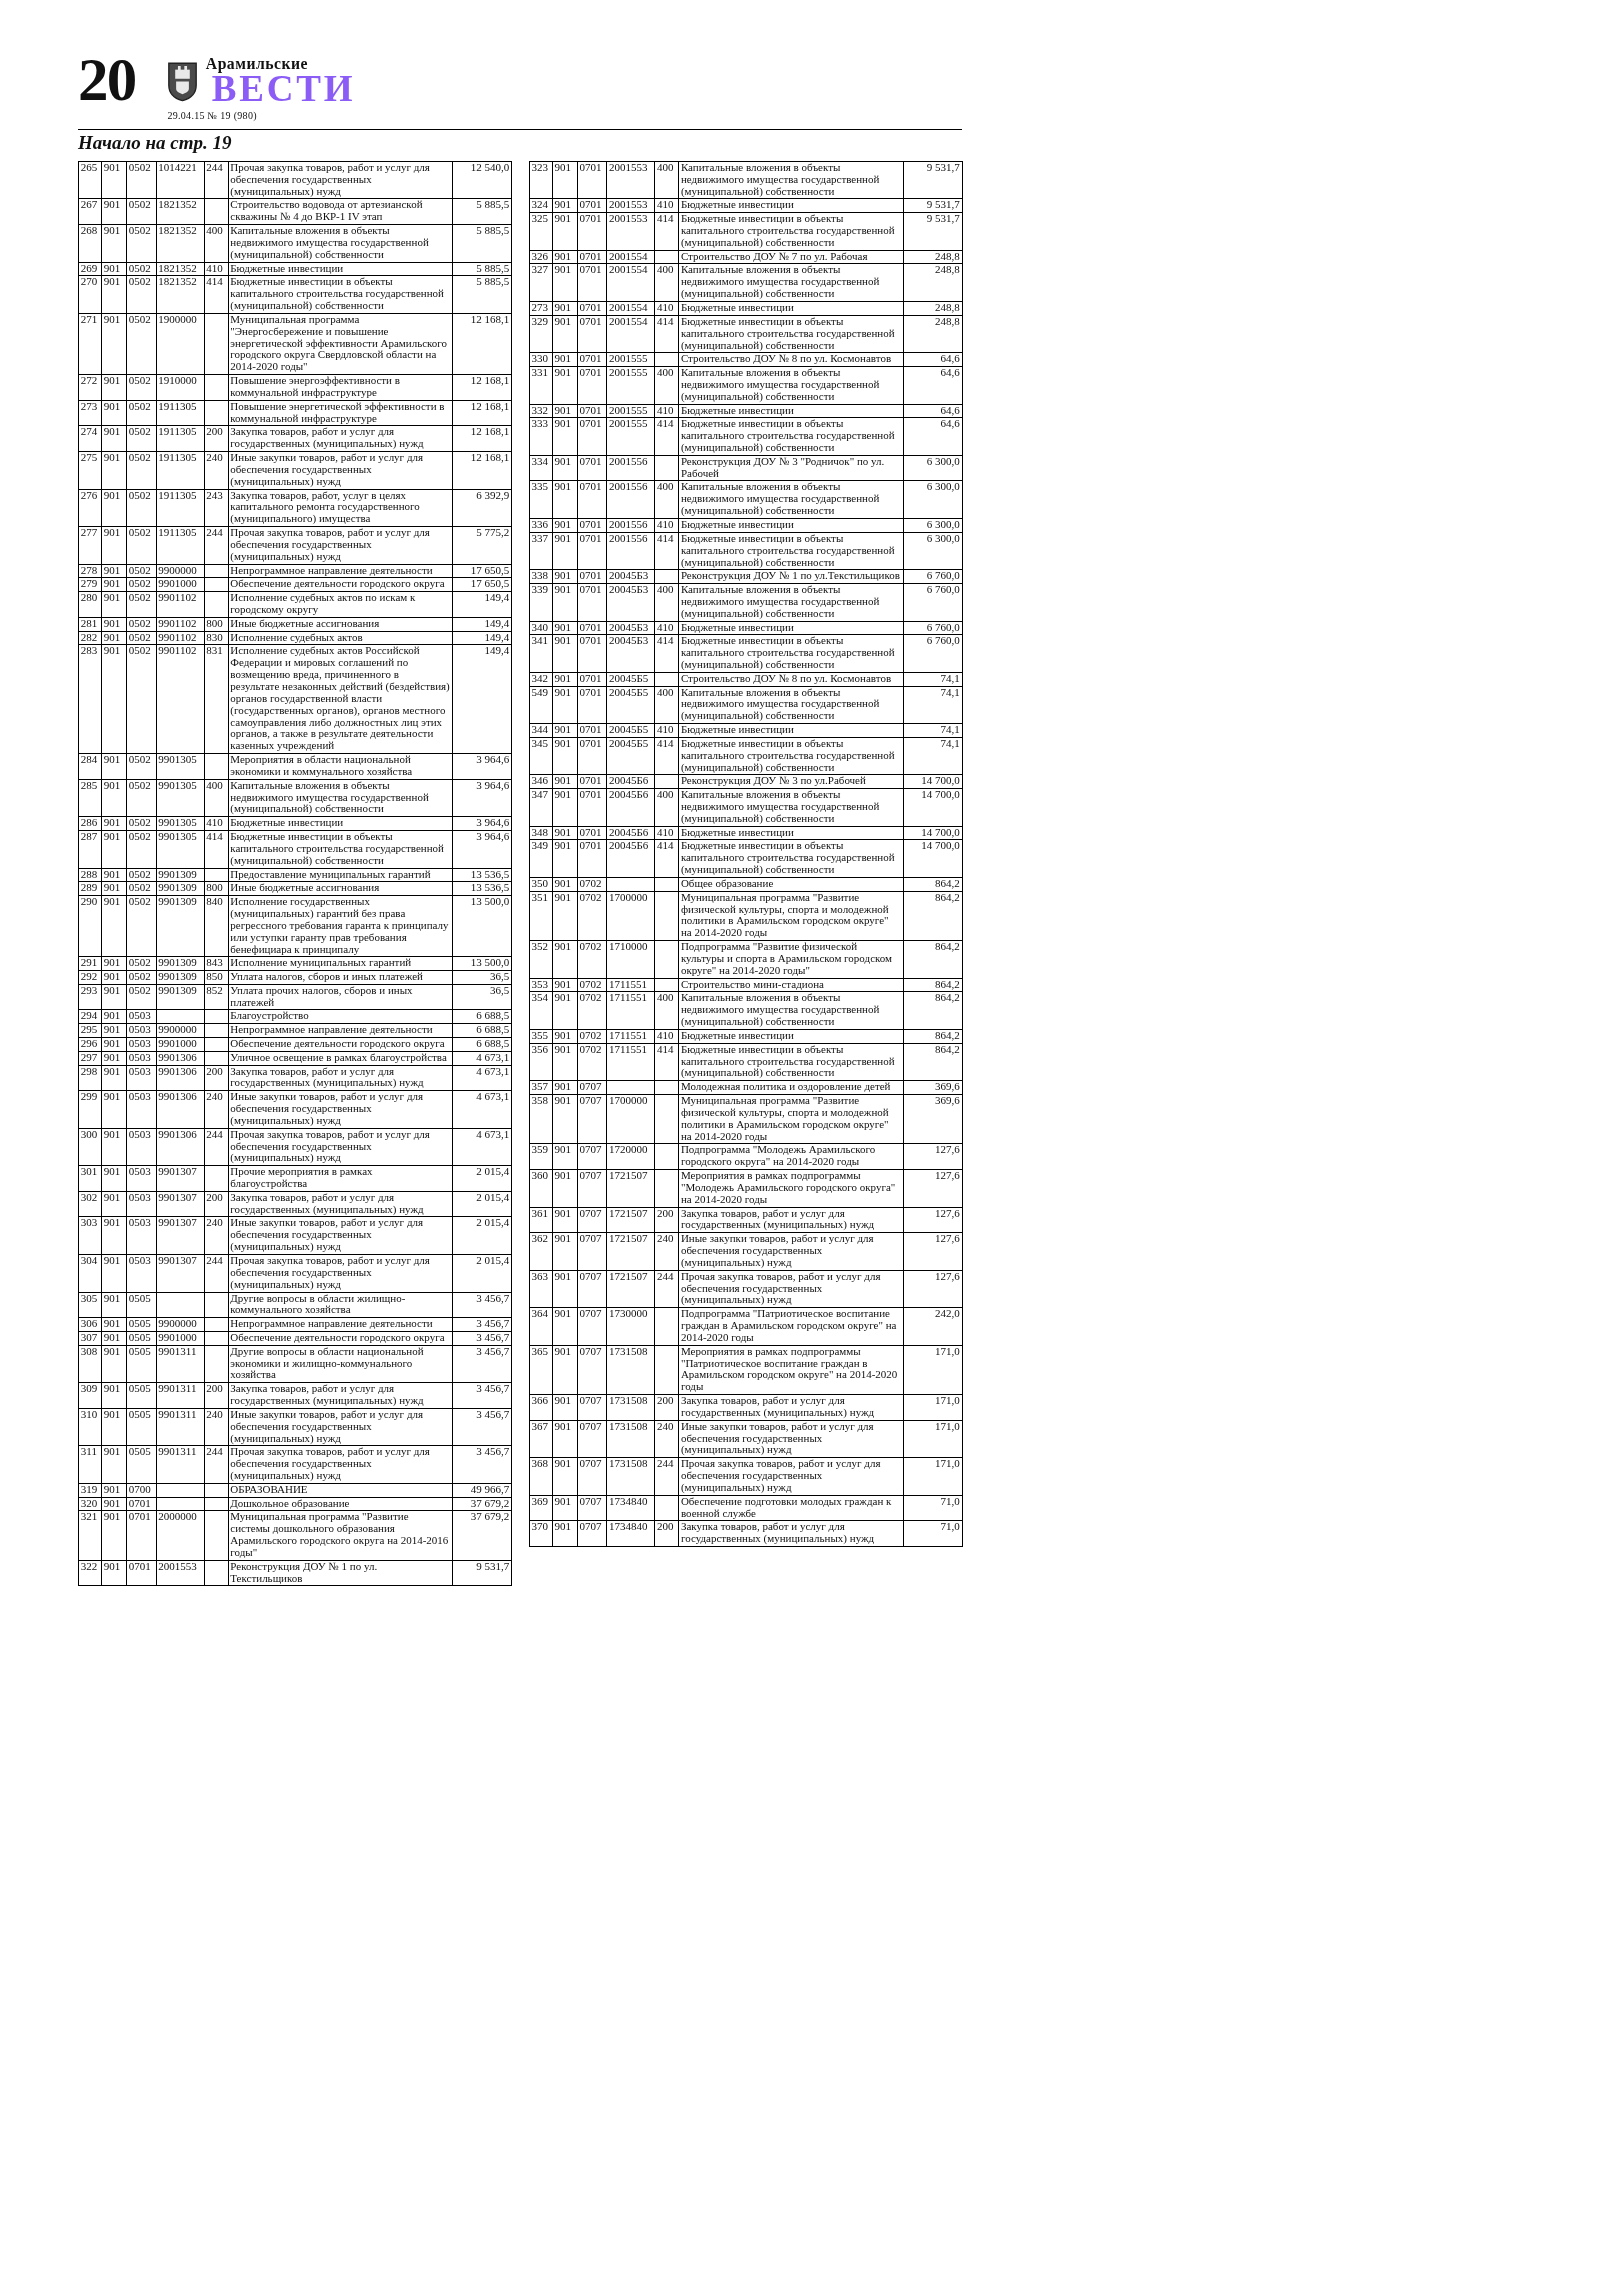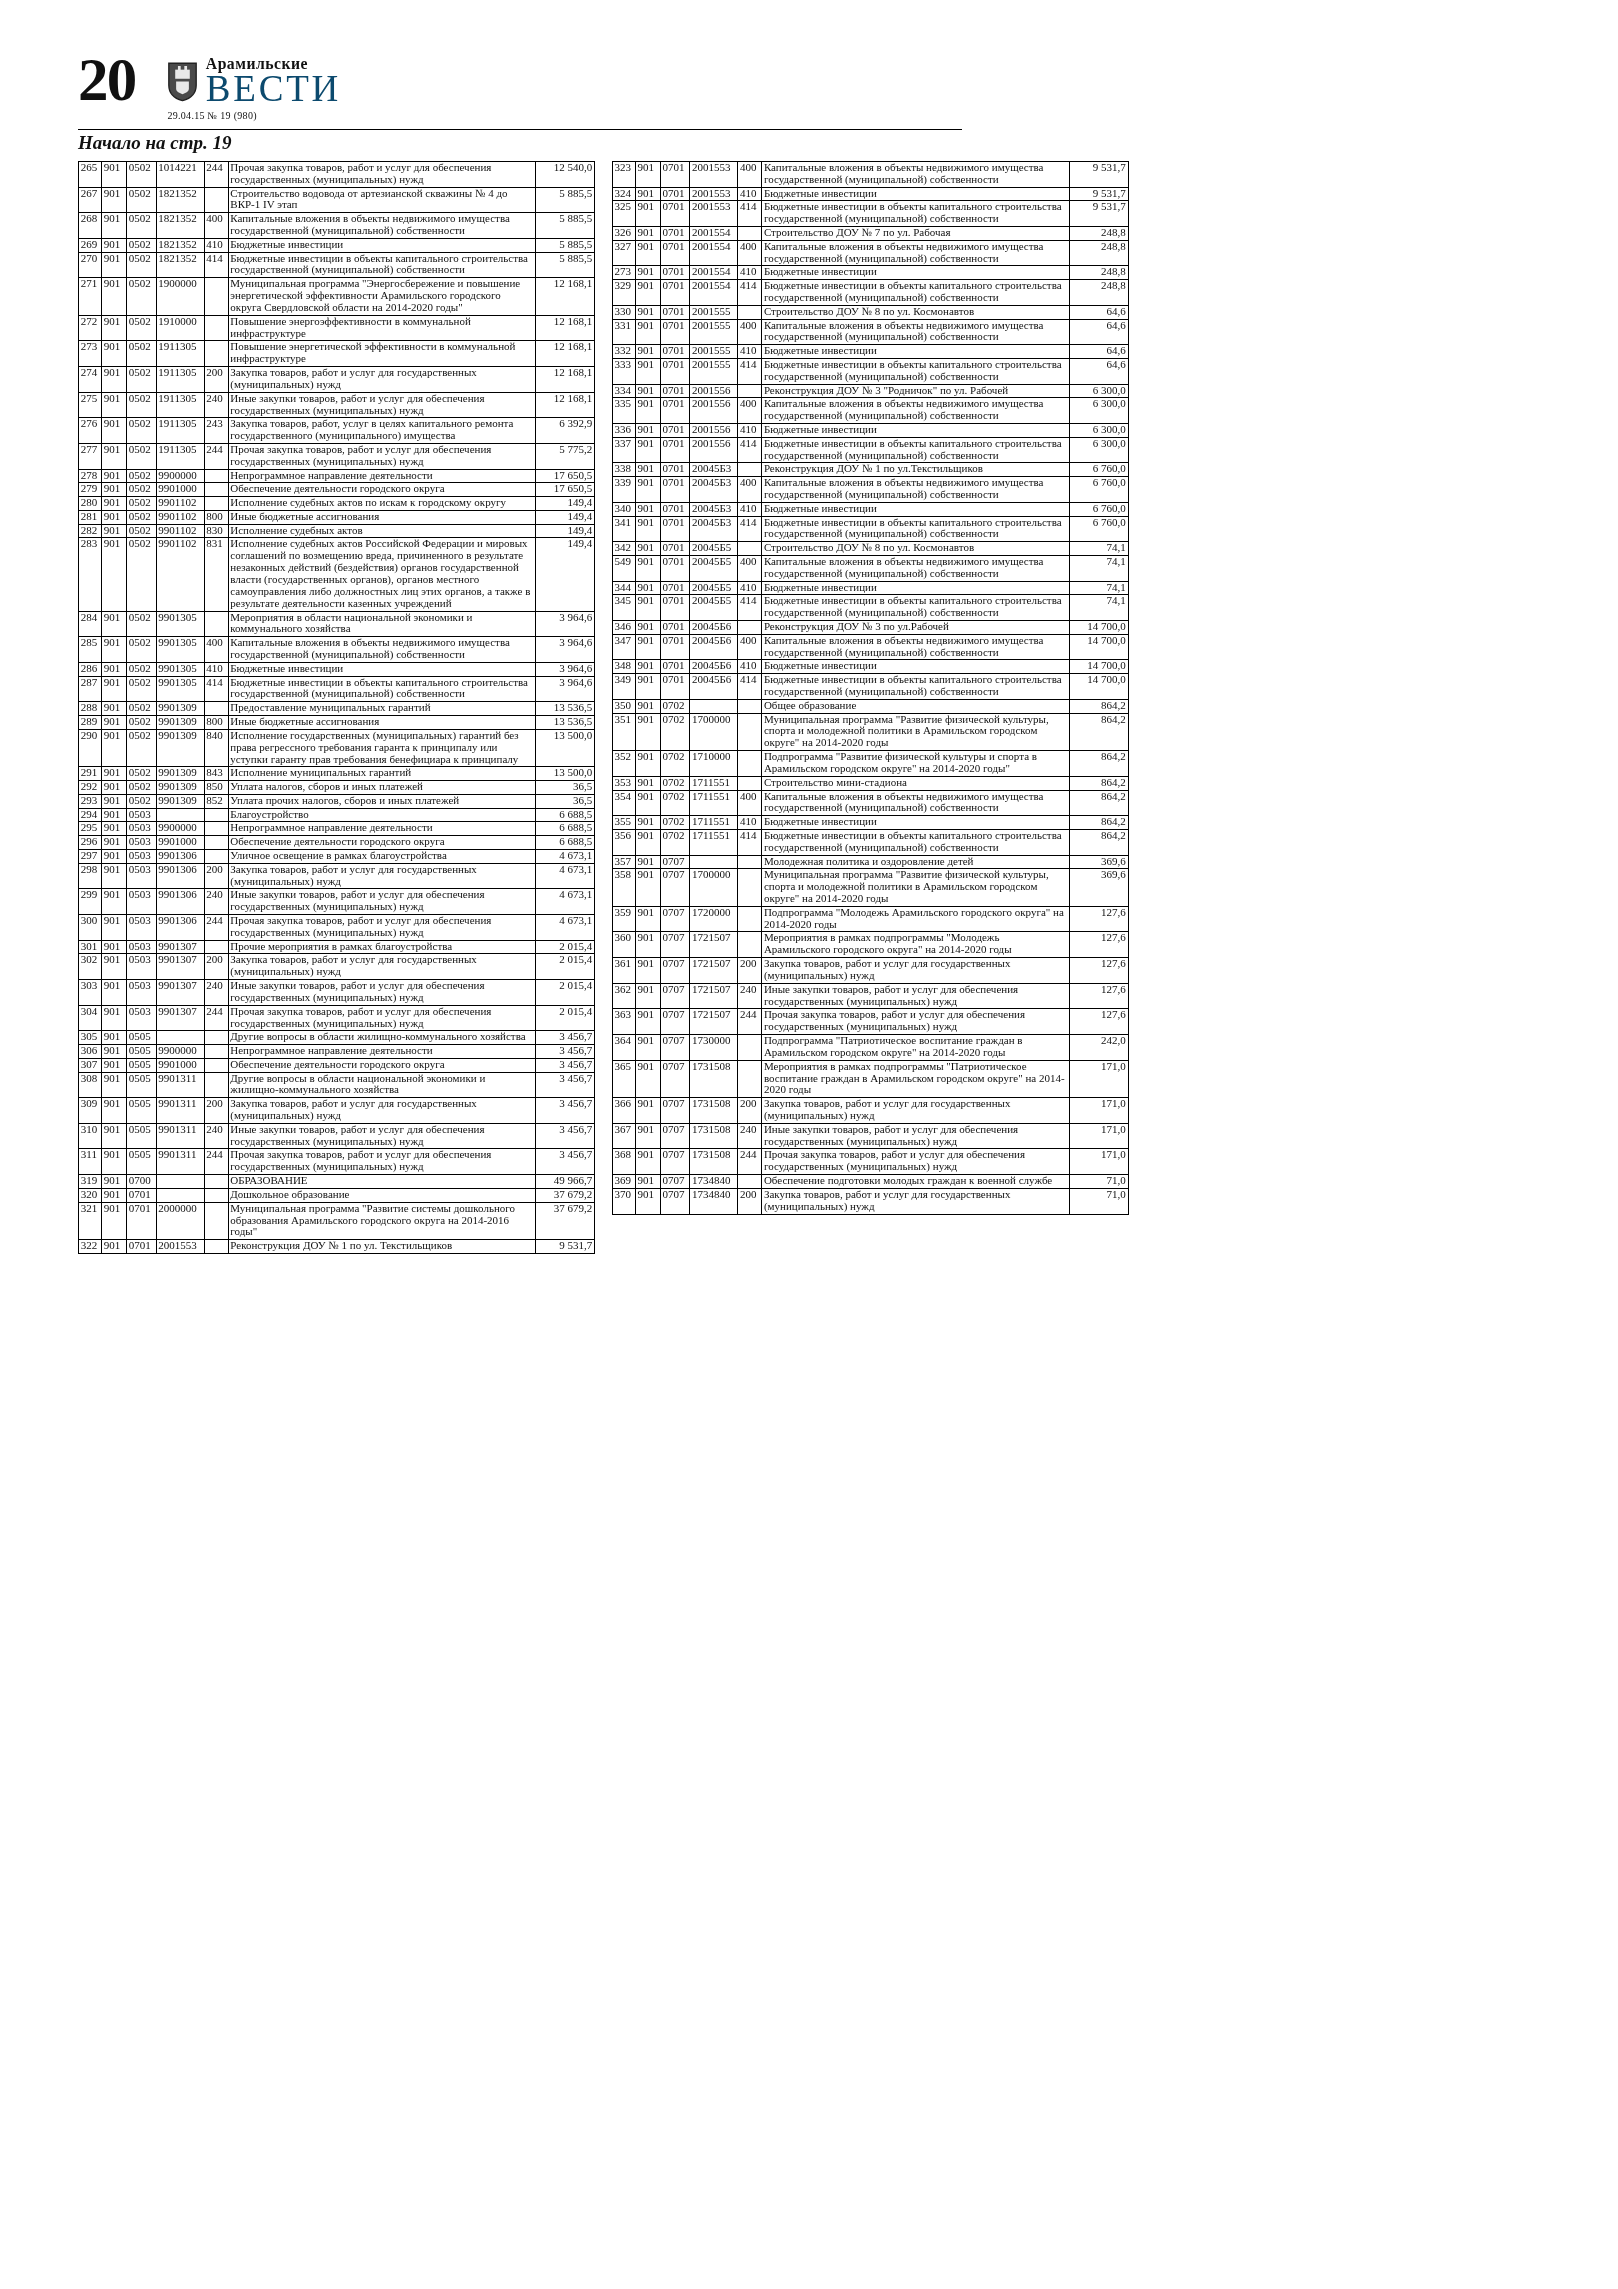--- a/index.html
+++ b/index.html
@@ -11,29 +11,29 @@
   .page { position:relative; width:1619px; height:2290px; padding:52px 0 0 78px; background:#fff; }
 
   
   .header { display:flex; align-items:flex-start; gap:32px; }
   .page-num { font-size:61px; font-weight:bold; line-height:0.92; letter-spacing:-1.8px; }
   .masthead-block { padding-top:3.7px; }
   .masthead-top { display:flex; align-items:center; gap:7.4px; }
   .crest { display:inline-block; width:31px; height:41px; }
   .masthead-words { line-height:1; }
   .mh1 { font-size:15.7px; font-weight:bold; letter-spacing:0.5px; }
-  .mh2 { font-size:37px; font-weight:normal; letter-spacing:2.8px; color:#0c4a6e; line-height:0.95; }
+  .mh2 { font-size:37px; font-weight:bold; letter-spacing:2.8px; color:#8b5cf6; line-height:0.95;margin-left:6px; }
   .dateline { margin-top:3.7px; font-size:10px; letter-spacing:0.3px;font-family:Liberation Serif, serif; }
 
   .rule { width:884px; border-top:1.8px solid #000; margin:7.4px 0 2.8px 0; }
   .continuation { font-size:19px; font-style:italic; font-weight:bold; margin-bottom:6.5px; }
 
   
   .tables { display:flex; align-items:flex-start; gap:16.6px; }
-  table.budget { width:517px; border-collapse:collapse; table-layout:fixed; }
+  table.budget { width:434px; border-collapse:collapse; table-layout:fixed; }
   table.budget td {
     border:0.9px solid #000; vertical-align:top;
     padding:0 1.8px 0.9px 1.8px; font-size:11px; line-height:1.08;
     word-wrap:break-word;
   }
   table.budget td.c0 { width:23px; }
   table.budget td.c1 { width:25px; }
   table.budget td.c2 { width:29.5px; }
   table.budget td.c3 { width:48px; }
   table.budget td.c4 { width:24px; }

